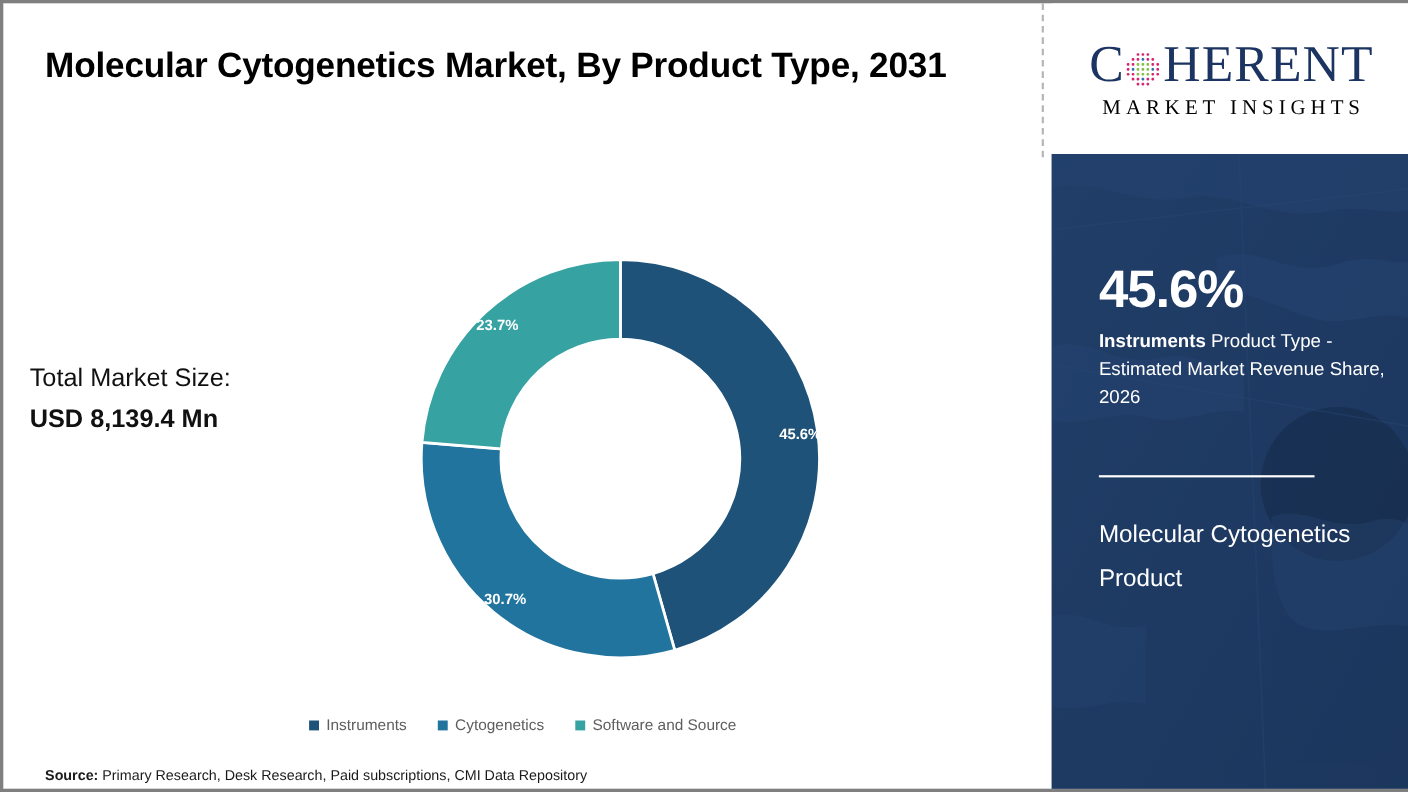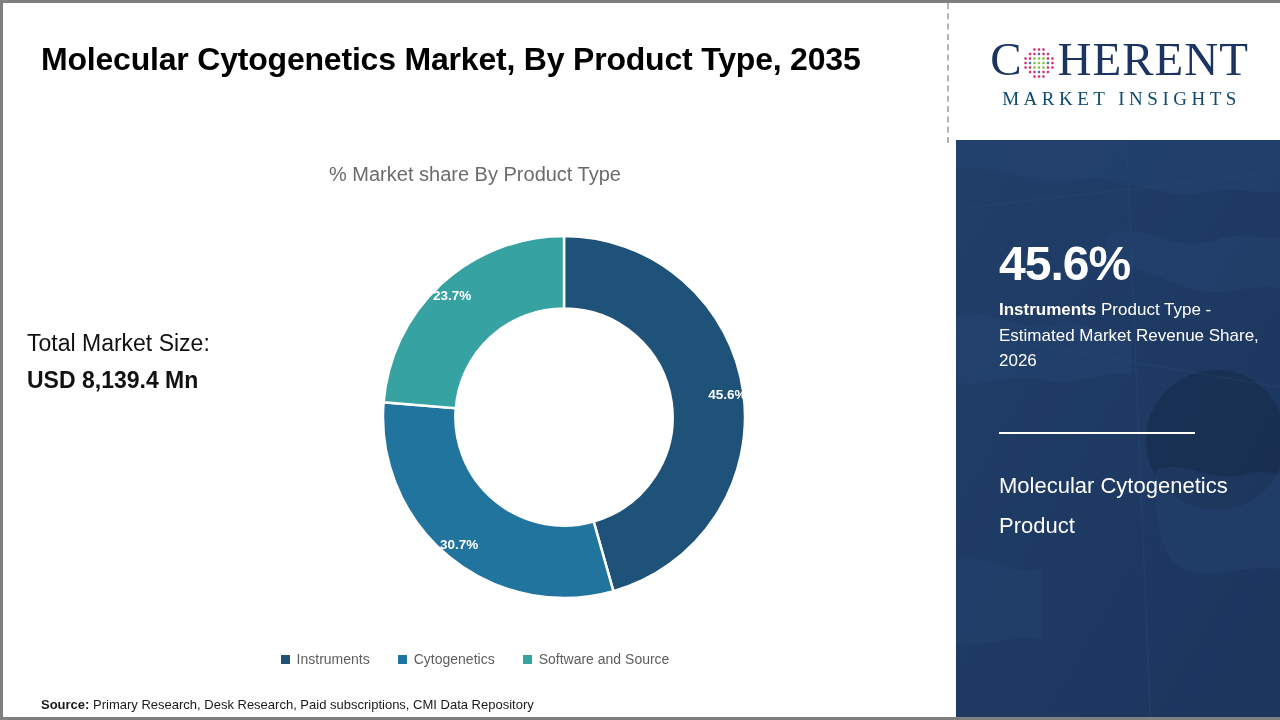--- a/index.html
+++ b/index.html
@@ -141,21 +141,21 @@
   }
   #logo-globe {
     width: 34px; height: 34px;
     margin: 0 1px 0 0;
     position: relative;
     top: 3px;
   }
   #logo-sub {
     font-family: "Liberation Serif", serif;
     font-size: 19px;
-    color: #0c4a6e;
+    color: #000000;
     letter-spacing: 4.5px;
     margin-top: 2px;
     padding-left: 4px;
   }
 
   #blue-box {
     position: absolute;
     left: 0; top: 137px;
     width: 327px; height: 580px;
     background: #1e3a63;
@@ -198,23 +198,22 @@
     line-height: 1.85;
   }
 </style>
 </head>
 <body>
 
 <div id="infographic">
 
   <div id="left-panel">
 
-    <div id="chart-title">Molecular Cytogenetics Market, By Product Type, 2035</div>
-
-    <div id="chart-subtitle">% Market share By Product Type</div>
+    <div id="chart-title">Molecular Cytogenetics Market, By Product Type, 2031</div>
+
 
     <div id="total-market">
       <span class="tm-label">Total Market Size:</span>
       <span class="tm-value">USD 8,139.4 Mn</span>
     </div>
 
     <div id="donut-wrap">
       <svg id="donut-svg" width="366" height="366" viewBox="0 0 366 366">
         <g id="donut-slices">
             <path d="M 183 2 A 181 181 0 0 1 232.40430032863588 357.1270085570815 L 212.64258019718153 287.4762051342489 A 108.6 108.6 0 0 0 183 74.4 Z" fill="#1f5279" stroke="#ffffff" stroke-width="2.5"></path>

